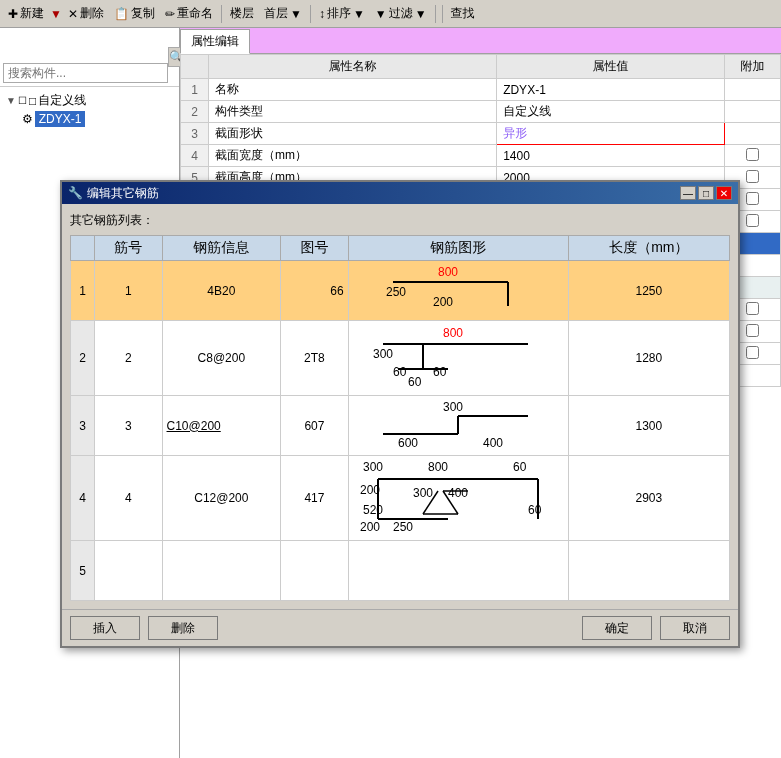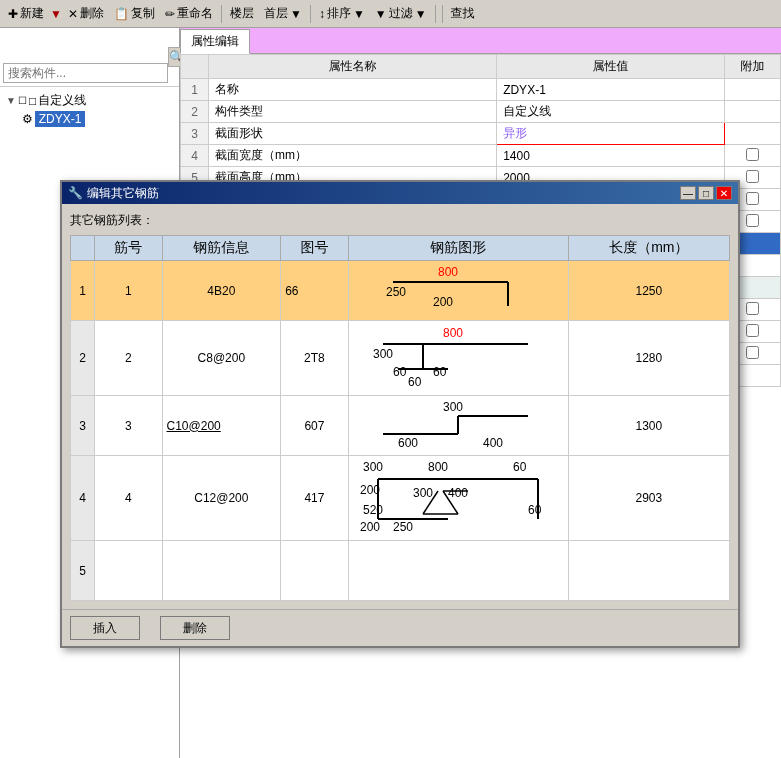--- a/index.html
+++ b/index.html
@@ -226,21 +226,21 @@
     
     .dialog-footer {
       display: flex;
       justify-content: space-between;
       padding: 6px 8px;
       background: #d4d0c8;
       border-top: 1px solid #aaa;
     }
     .dialog-footer-left {
       display: flex;
-      gap: 20px;
+      gap: 8px;
     }
     .dialog-footer-right {
       display: flex;
       gap: 8px;
     }
     .dlg-btn {
       width: 70px;
       height: 24px;
       background: #d4d0c8;
       border: 1px solid #7a7a7a;
@@ -458,21 +458,21 @@
           <th>图号</th>
           <th style="width:220px;font-family:Liberation Serif, serif;">钢筋图形</th>
           <th>长度（mm）</th>
         </tr>
       </thead>
       <tbody id="rebar-tbody">
       <tr class="selected-row">
             <td class="num-col">1</td>
             <td style="text-align: center;">1</td>
             <td style="text-align: center;">4B20</td>
-            <td style="text-align: left;">66</td>
+            <td style="text-align: right;">66</td>
             <td class="shape-cell"><svg width="160" height="50">
     <text x="60" y="12" fill="red" font-size="11">800</text>
     <line x1="15" y1="18" x2="130" y2="18" stroke="black" stroke-width="2"></line>
     <line x1="130" y1="18" x2="130" y2="42" stroke="black" stroke-width="2"></line>
     <text x="8" y="32" fill="black" font-size="10">250</text>
     <text x="55" y="42" fill="black" font-size="10">200</text>
   </svg></td>
             <td style="text-align: center;">1250</td>
           </tr>
           <tr>
@@ -544,14 +544,18 @@
             <td style="text-align: center;"></td>
           </tr>
         </tbody>
     </table>
   </div>
   <div class="dialog-footer">
     <div class="dialog-footer-left">
       <button class="dlg-btn">插入</button>
       <button class="dlg-btn">删除</button>
     </div>
+    <div class="dialog-footer-right">
+      <button class="dlg-btn">确定</button>
+      <button class="dlg-btn">取消</button>
+    </div>
   </div>
 </div>
 
 </body></html>

